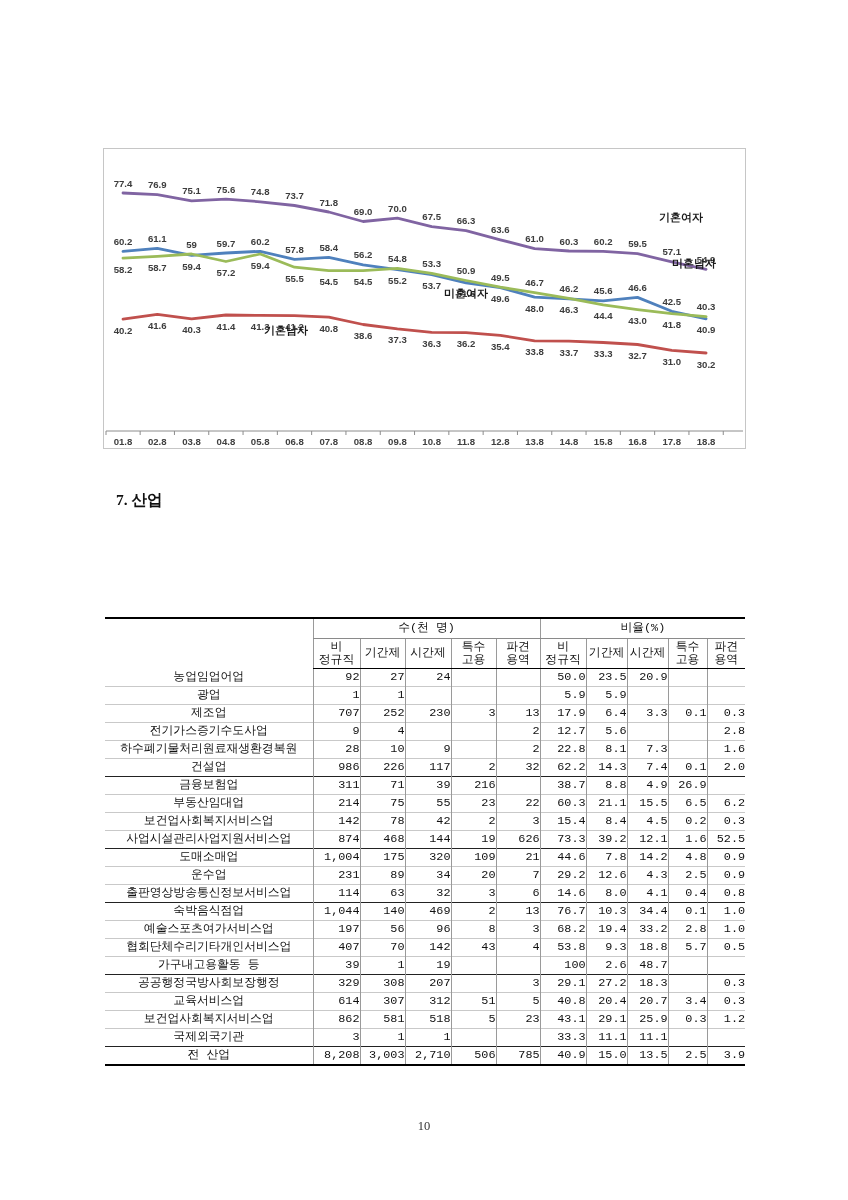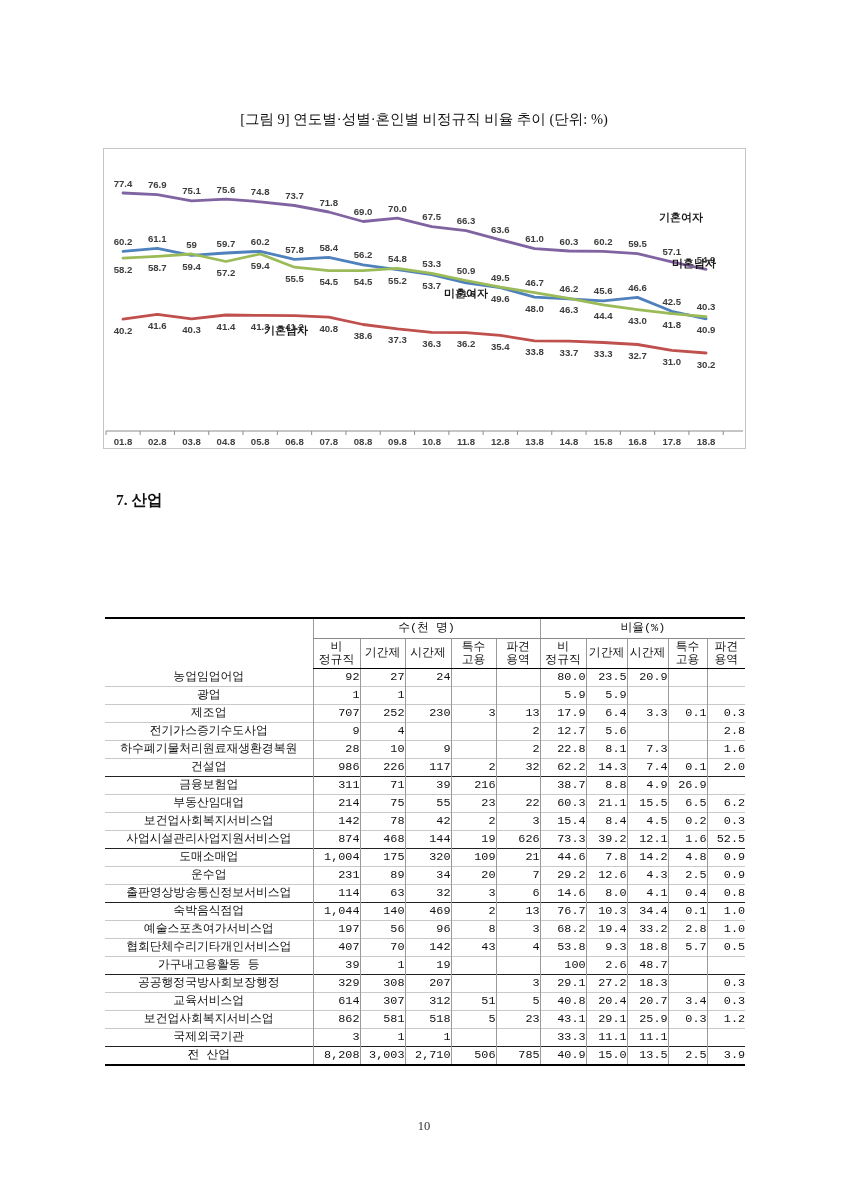--- a/index.html
+++ b/index.html
@@ -32,21 +32,20 @@
   td.lbl{text-align:center;padding-left:4px;margin-left:40px;}
   td.num{text-align:right;padding-right:6px;}
   .page-number{position:absolute;top:1119px;left:0;width:100%;text-align:center;
         font-size:12.5px;color:#333;}
 </style>
 </head>
 <body>
 
 <div class="page">
 
-  <div class="chart-title">[그림 9] 연도별·성별·혼인별 비정규직 비율 추이 (단위: %)</div>
 
   <div class="chart-box">
     <svg id="chart-svg" width="641" height="299" viewBox="0 0 641 299" xmlns="http://www.w3.org/2000/svg">
         <line x1="2" y1="282" x2="639" y2="282" stroke="#8c8c8c" stroke-width="1"></line>
         <line x1="2" y1="282" x2="2" y2="286" stroke="#8c8c8c" stroke-width="1"></line>
         <line x1="36.15" y1="282" x2="36.15" y2="286" stroke="#8c8c8c" stroke-width="1"></line>
         <line x1="70.44999999999999" y1="282" x2="70.44999999999999" y2="286" stroke="#8c8c8c" stroke-width="1"></line>
         <line x1="104.75" y1="282" x2="104.75" y2="286" stroke="#8c8c8c" stroke-width="1"></line>
         <line x1="139.04999999999998" y1="282" x2="139.04999999999998" y2="286" stroke="#8c8c8c" stroke-width="1"></line>
         <line x1="173.35" y1="282" x2="173.35" y2="286" stroke="#8c8c8c" stroke-width="1"></line>
@@ -209,21 +208,21 @@
           </tr>
         </thead>
         <tbody>
           <tr>
             <td class="lbl">농업임업어업</td>
             <td class="num vline">92</td>
             <td class="num vline">27</td>
             <td class="num vline">24</td>
             <td class="num vline"></td>
             <td class="num vline"></td>
-            <td class="num vline">80.0</td>
+            <td class="num vline">50.0</td>
             <td class="num vline">23.5</td>
             <td class="num vline">20.9</td>
             <td class="num vline"></td>
             <td class="num vline"></td>
           </tr>
           <tr>
             <td class="lbl">광업</td>
             <td class="num vline">1</td>
             <td class="num vline">1</td>
             <td class="num vline"></td>

